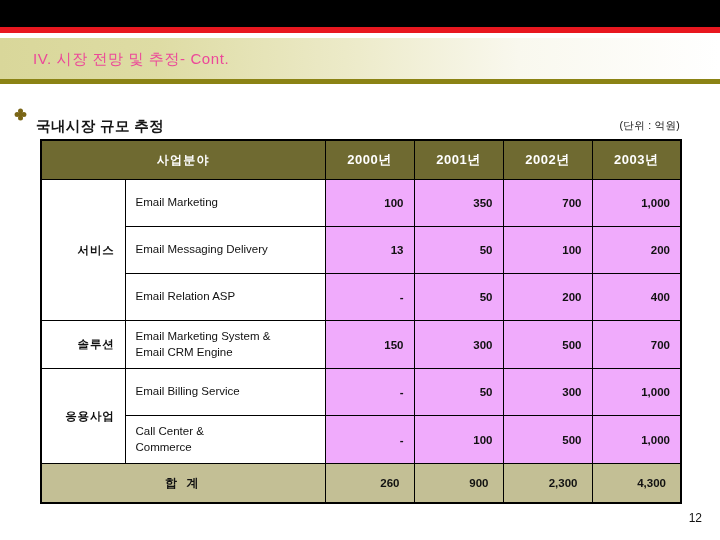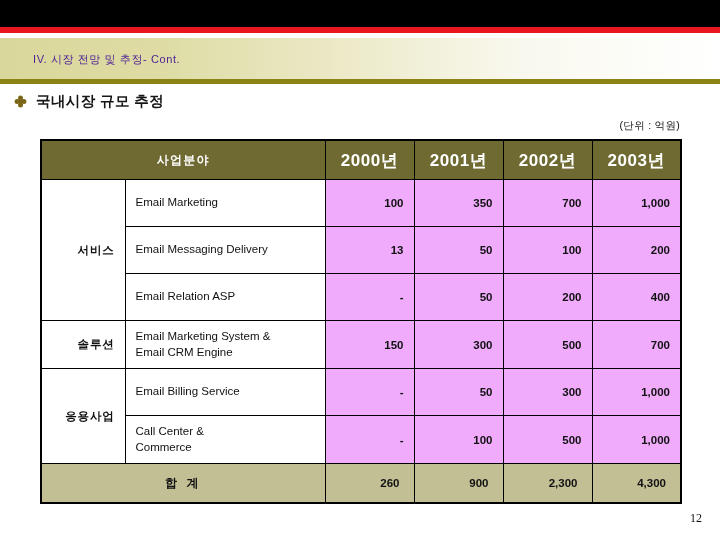--- a/index.html
+++ b/index.html
@@ -46,22 +46,22 @@
     left: 0; top: 79px;
     width: 720px; height: 5px;
     background: #8b8315;
   }
   .slide-title {
     position: absolute;
     left: 33px; top: 41px;
     height: 36px;
     display: flex;
     align-items: center;
-    font-size: 11px;
-    color: #4c1d95;
+    font-size: 15px;
+    color: #ec4899;
     letter-spacing: 0.6px;
     white-space: nowrap;
   }
 
   
   .subtitle-row {
     position: absolute;
     left: 14px; top: 92px;
     display: flex;
     align-items: center;
@@ -72,20 +72,21 @@
     position: relative;
     flex: none;
   }
   .subtitle-bullet svg { display: block; }
   .subtitle-text {
     font-size: 14.5px;
     font-weight: bold;
     color: #161616;
     letter-spacing: 0.4px;
     white-space: nowrap;
+    margin-top: 25px;
   }
 
   
   .unit-note {
     position: absolute;
     right: 40px; top: 119px;
     font-size: 10.5px;
     color: #111111;
     letter-spacing: 0.3px;
     white-space: nowrap;
@@ -117,21 +118,21 @@
     vertical-align: middle;
   }
   
   tr.thead-row th {
     background: #6f6a31;
     color: #ffffff;
     font-weight: bold;
     height: 38px;
     text-align: center;
     letter-spacing: 0.5px;
-    font-size: 17px;
+    font-size: 13px;
   }
   tr.thead-row th.head-cat {
     letter-spacing: 1.2px;
     font-size: 12px;
   }
   
   td.cat-cell {
     text-align: right;
     font-weight: bold;
     font-size: 12px;
@@ -168,21 +169,20 @@
     text-align: right;
     padding-right: 14px;
   }
 
   
   .page-number {
     position: absolute;
     right: 18px; top: 511px;
     font-size: 12px;
     color: #111111;
-    font-family: Liberation Serif, serif;
   }
 </style>
 </head>
 <body>
 
 <div class="topbar-black"></div>
 <div class="topbar-red"></div>
 <div class="topbar-white"></div>
 <div class="title-band"></div>
 <div class="title-band-olive"></div>

